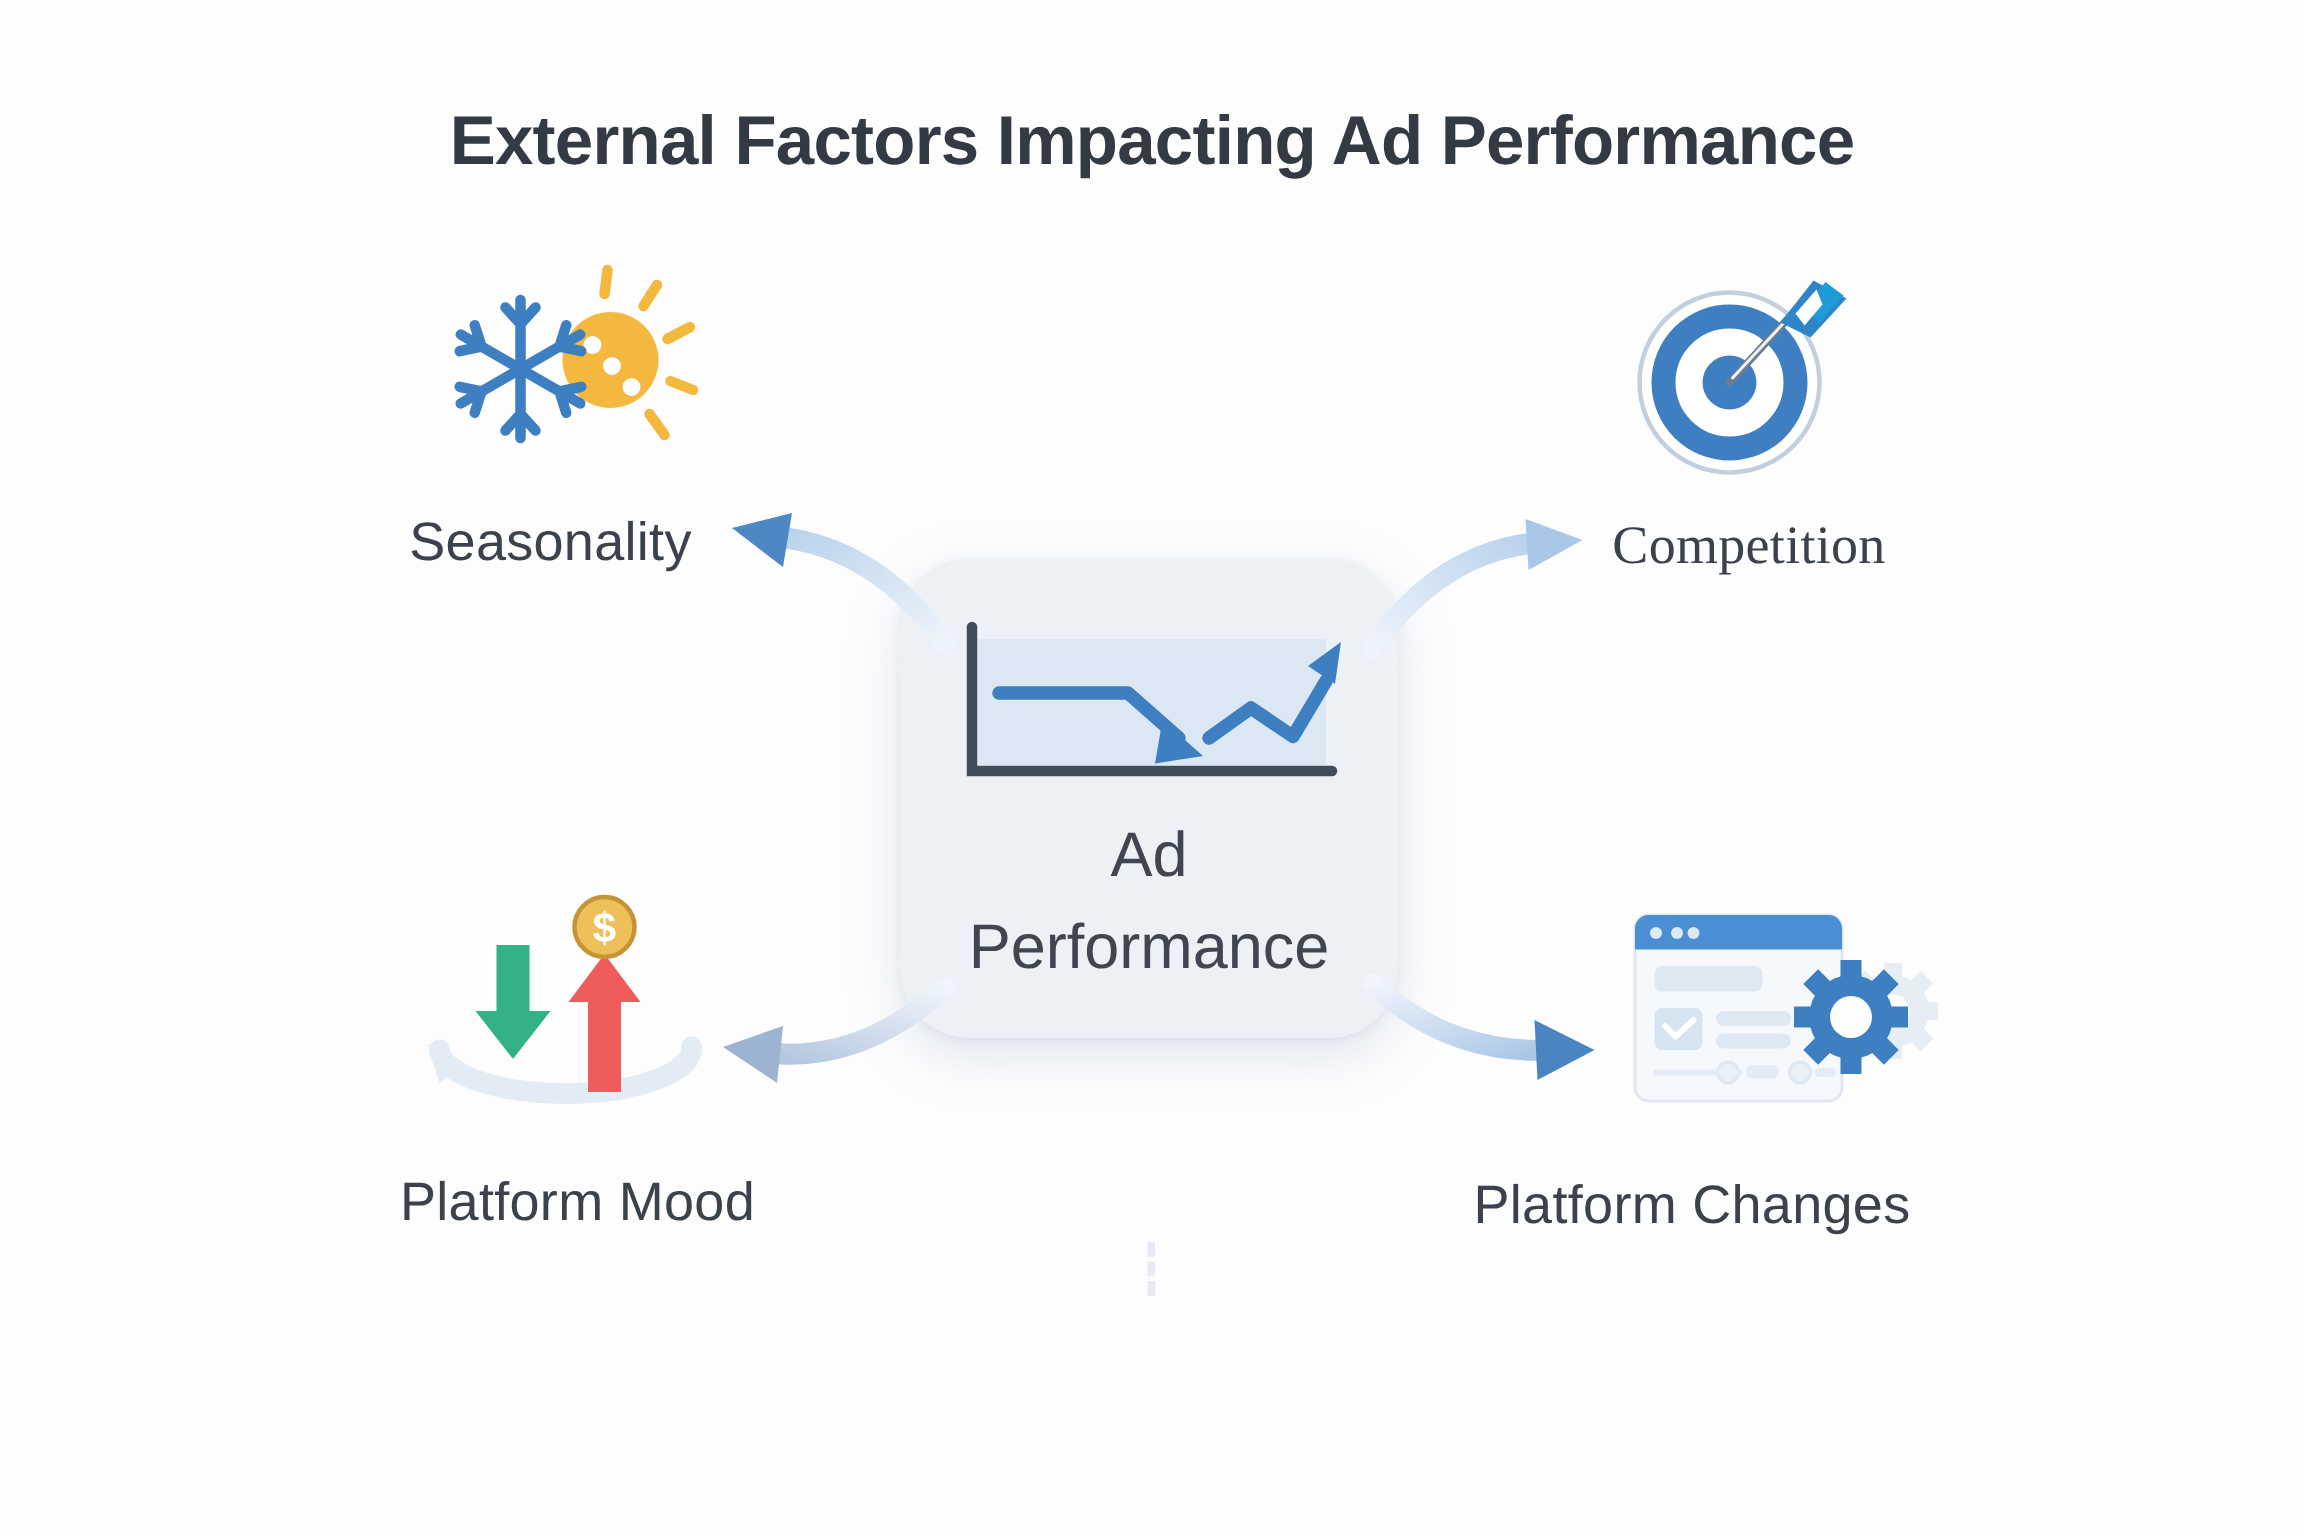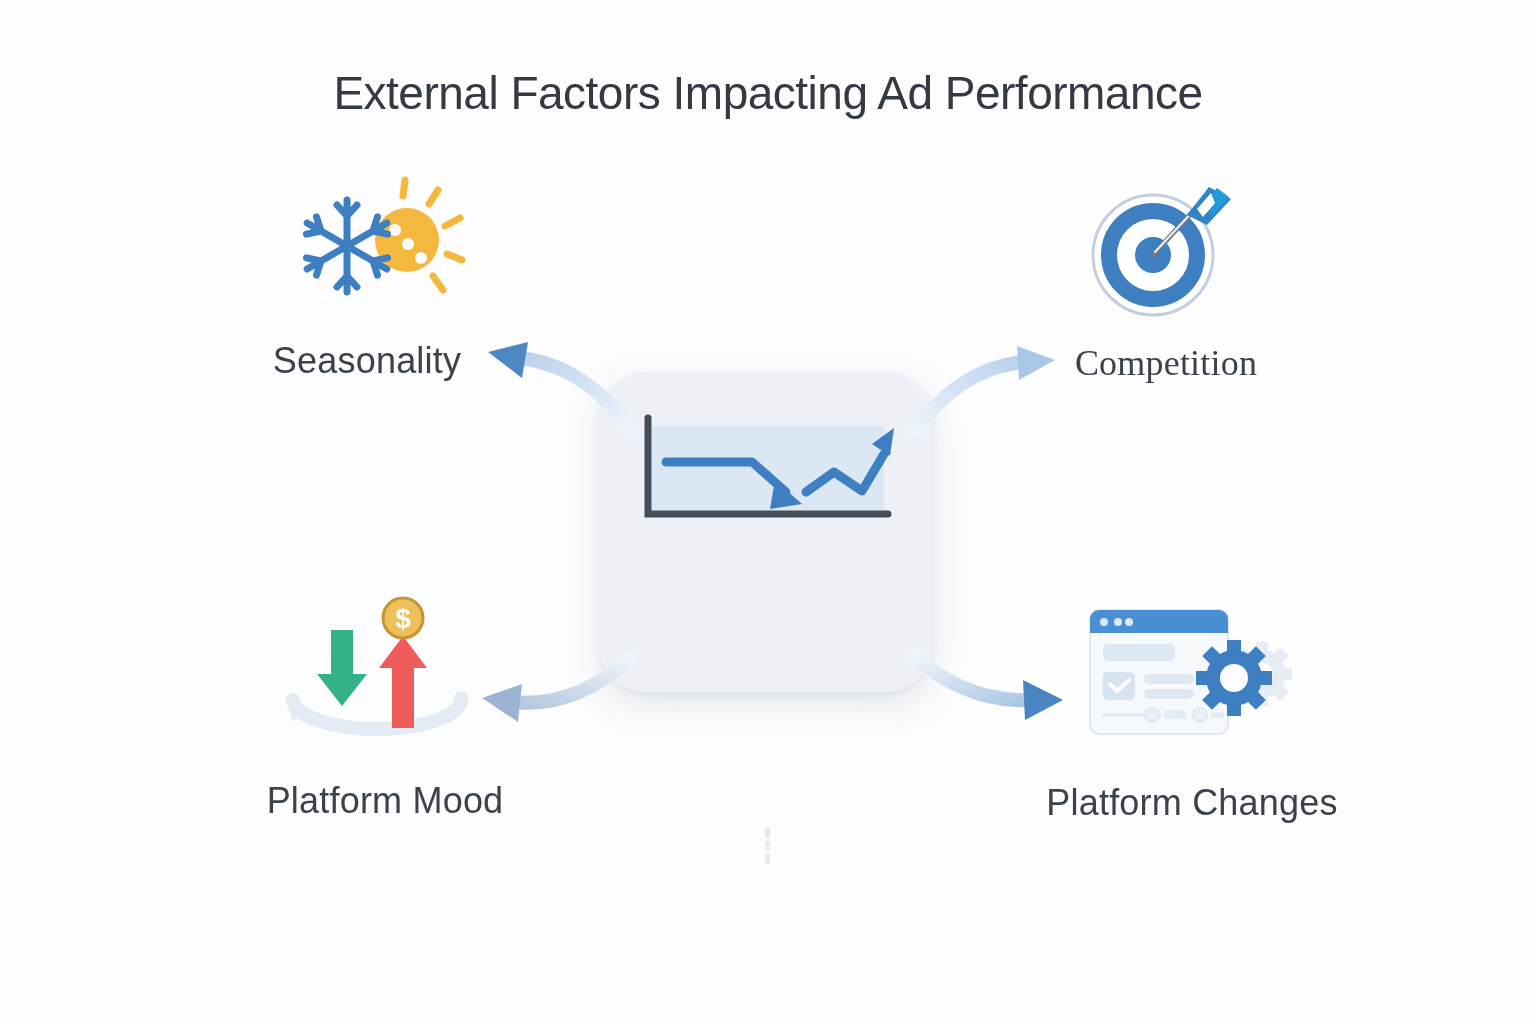--- a/index.html
+++ b/index.html
@@ -4,21 +4,21 @@
 <style>
   html,body{margin:0;padding:0;}
   body{
     width:1536px;height:1024px;position:relative;overflow:hidden;
     background:#fdfdfe;
     font-family:"Liberation Sans","DejaVu Sans",sans-serif;
   }
   .abs{position:absolute;}
   .title{
     left:0;top:66px;width:1536px;text-align:center;
-    font-size:46px;font-weight:normal;color:#343a43;letter-spacing:-0.5px;
+    font-size:46px;font-weight:bold;color:#343a43;letter-spacing:-0.5px;
   }
   .factor-label{
     font-size:36px;color:#3b424b;text-align:center;letter-spacing:0.2px;
   }
   .center-card{
     left:600px;top:372px;width:332px;height:320px;border-radius:46px;
     background:#edf1f6;
     box-shadow:0 12px 34px rgba(150,168,190,0.28), 0 2px 6px rgba(150,168,190,0.15);
   }
   .center-chart{left:36px;top:42px;width:262px;height:110px;}
@@ -41,20 +41,21 @@
   <div class="abs center-chart">
     <svg width="262" height="110" viewBox="0 0 262 110">
       <rect x="16" y="12" width="232" height="84" fill="#dbe7f3"></rect>
       <path d="M12,4 V100 H252" fill="none" stroke="#434c59" stroke-width="7" stroke-linecap="round"></path>
       <path d="M30,48 H116 L150,78" fill="none" stroke="#3d7fc1" stroke-width="9" stroke-linecap="round" stroke-linejoin="round"></path>
       <polygon points="139,66 166,90 134,95" fill="#3d7fc1"></polygon>
       <path d="M170,78 L198,58 L226,77 L248,40" fill="none" stroke="#3d7fc1" stroke-width="9" stroke-linecap="round" stroke-linejoin="round"></path>
       <polygon points="236,30 258,14 254,42" fill="#3d7fc1"></polygon>
     </svg>
   </div>
+  <div class="abs center-label">Ad Performance</div>
 </div>
 
 <svg class="abs" style="left:470px;top:330px;" width="170" height="110" viewBox="0 0 170 110">
   <defs>
       <linearGradient id="gtl" x1="1" y1="1" x2="0" y2="0">
     <stop offset="0" stop-color="#eef4fb"></stop>
         <stop offset="1" stop-color="#b9d2ec"></stop>
   </linearGradient>
     </defs>
   <path d="M160,100 C130,55 90,32 48,28" fill="none" stroke="url(#gtl)" stroke-width="14" stroke-linecap="round"></path>
@@ -219,15 +220,15 @@
         <rect x="-7" y="-38" width="14" height="13" transform="rotate(180)"></rect>
         <rect x="-7" y="-38" width="14" height="13" transform="rotate(225)"></rect>
         <rect x="-7" y="-38" width="14" height="13" transform="rotate(270)"></rect>
         <rect x="-7" y="-38" width="14" height="13" transform="rotate(315)"></rect>
         <circle cx="0" cy="0" r="28"></circle>
         <circle cx="0" cy="0" r="14" fill="#fdfdfe"></circle>
       </g>
     </g>
   </svg>
 </div>
-<div class="abs factor-label" style="left:1012px;top:782px;width:360px;">Platform Changes</div>
+<div class="abs factor-label" style="left:948px;top:782px;width:360px;">Platform Changes</div>
 
 <div class="abs dashed-tick"></div>
 
 </body></html>

